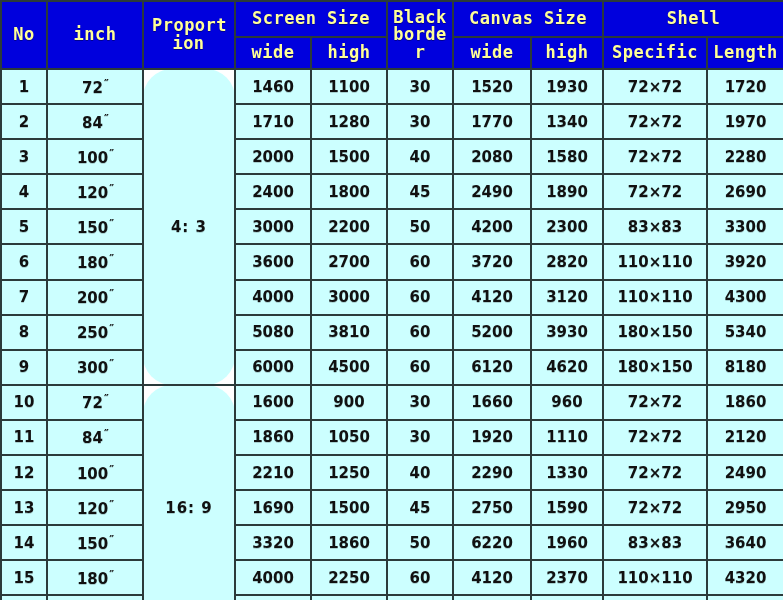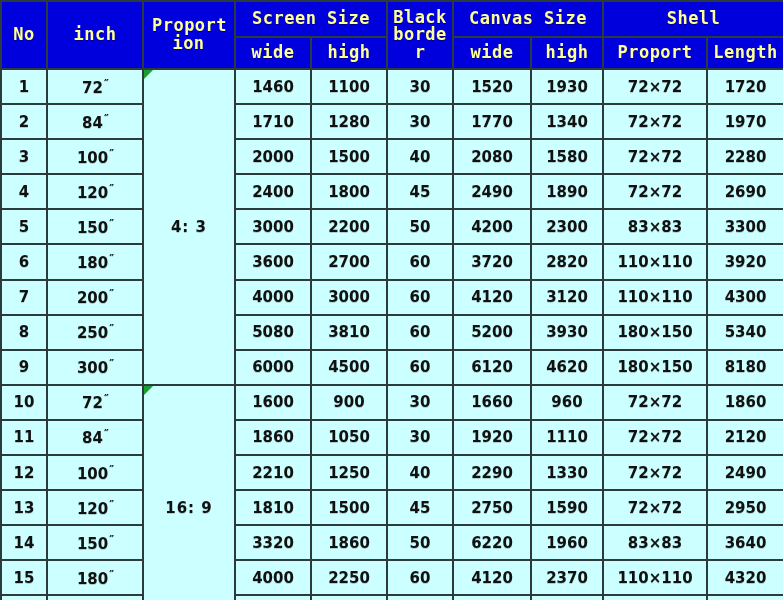--- a/index.html
+++ b/index.html
@@ -80,20 +80,21 @@
     vertical-align: super;
     letter-spacing: -1px;
     margin-left: 1px;
   }
 
   
   .cell-prop {
     position: relative;
     font-size: 16px;
     letter-spacing: 1px;
+    border-radius: 29px;
   }
   .green-tri {
     position: absolute;
     top: 0;
     left: 0;
     width: 0;
     height: 0;
     border-top: 9px solid #1a9e2e;
     border-right: 9px solid transparent;
   }
@@ -139,21 +140,21 @@
         <span class="hdr-wrap">Black border</span>
       </th>
       <th colspan="2">Canvas Size</th>
       <th colspan="2">Shell</th>
     </tr>
     <tr class="hdr-row2">
       <th>wide</th>
       <th>high</th>
       <th>wide</th>
       <th>high</th>
-      <th>Proport</th>
+      <th>Specific</th>
       <th>Length</th>
     </tr>
   </thead>
 
   <tbody id="table-body">
       <tr>
         <td>1</td>
         <td class="cell-inch">72<span class="inch-mark">″</span></td>
         <td class="cell-prop" rowspan="9"><span class="green-tri"></span><span>4: 3</span></td>
         <td>1460</td>
@@ -282,21 +283,21 @@
         <td>1250</td>
         <td>40</td>
         <td>2290</td>
         <td>1330</td>
         <td>72×72</td>
         <td>2490</td>
       </tr>
       <tr>
         <td>13</td>
         <td class="cell-inch">120<span class="inch-mark">″</span></td>
-        <td>1810</td>
+        <td>1690</td>
         <td>1500</td>
         <td>45</td>
         <td>2750</td>
         <td>1590</td>
         <td>72×72</td>
         <td>2950</td>
       </tr>
       <tr>
         <td>14</td>
         <td class="cell-inch">150<span class="inch-mark">″</span></td>

